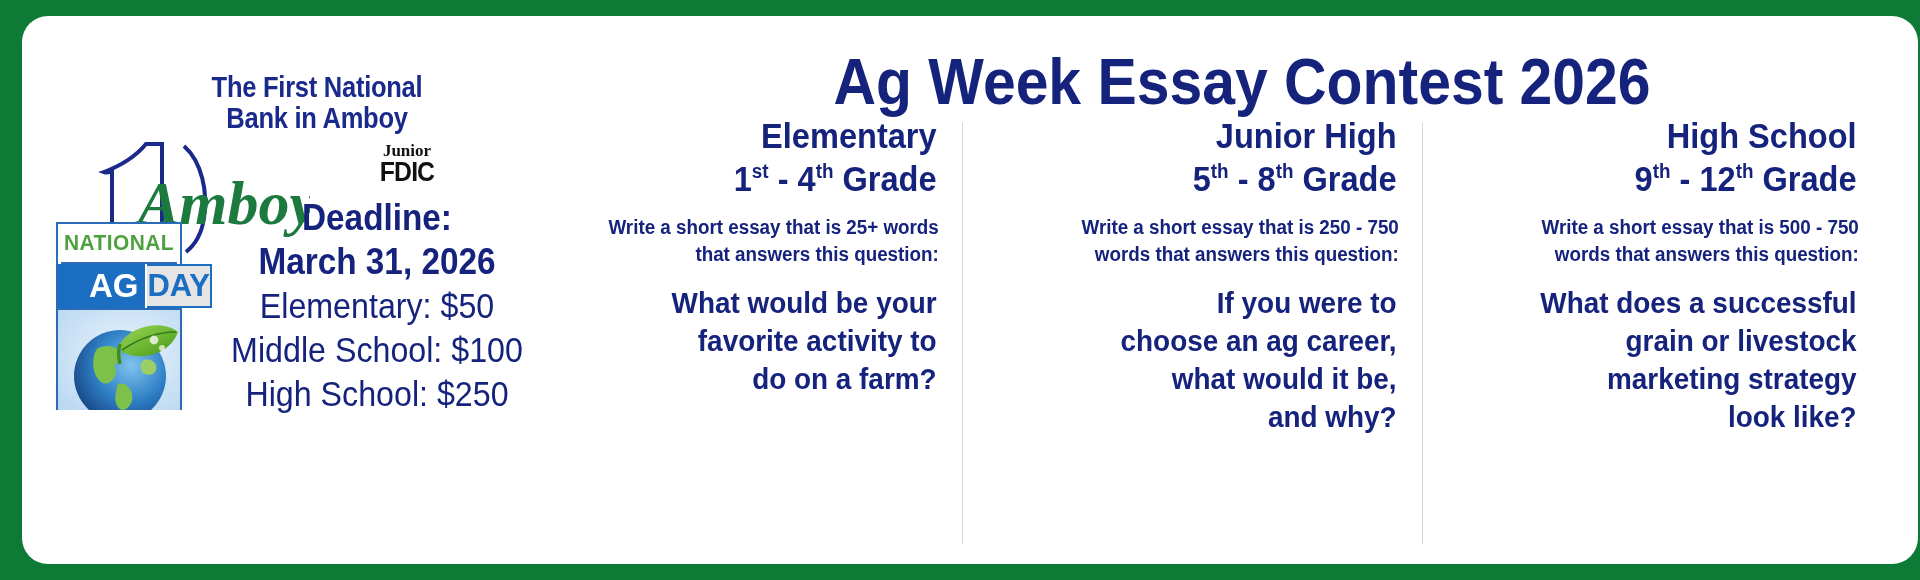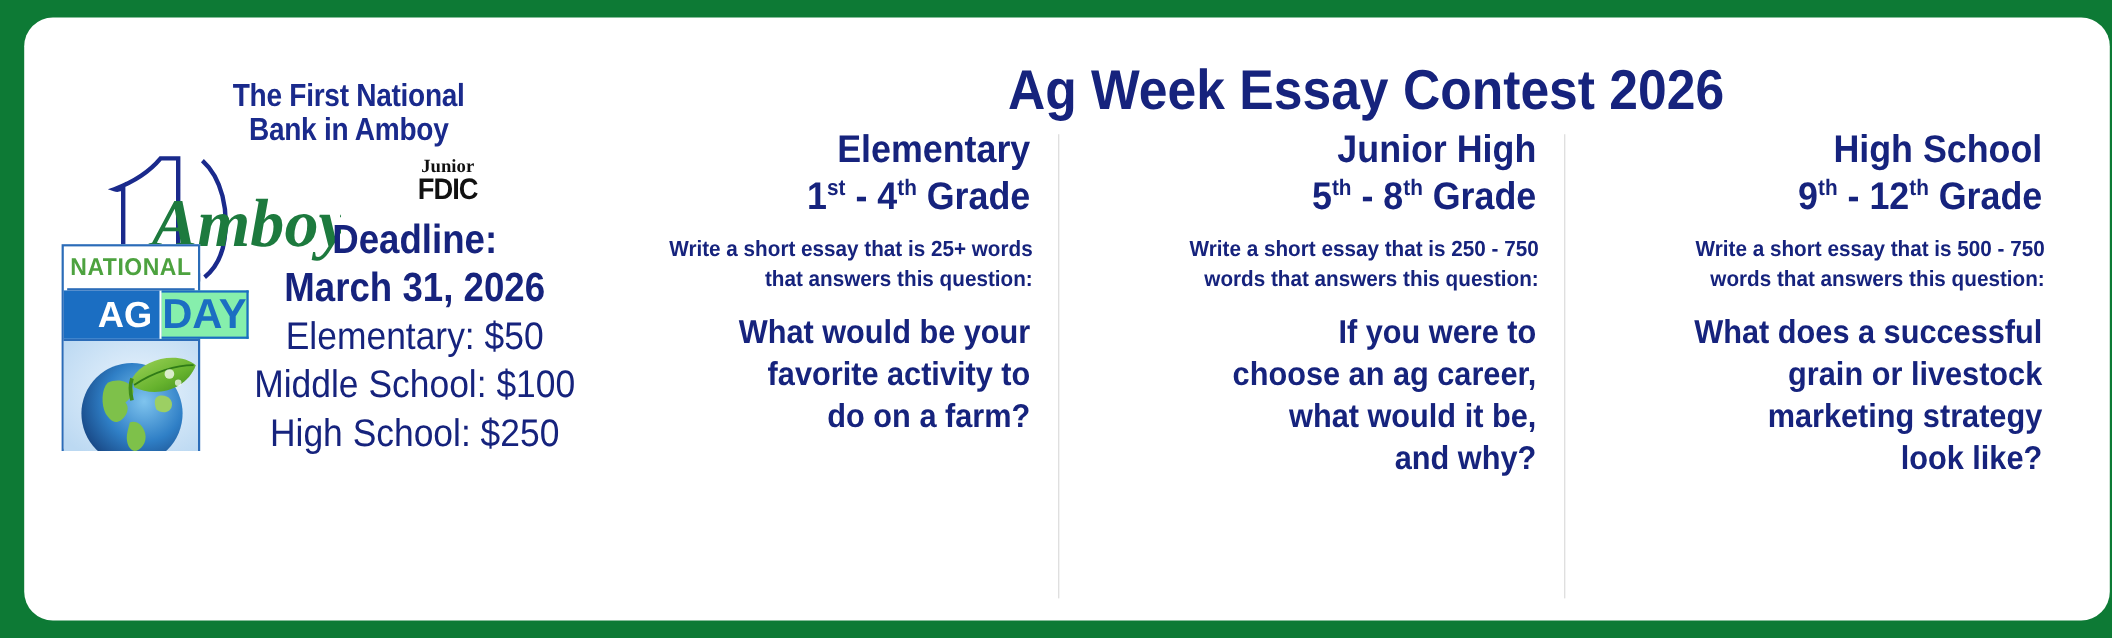--- a/index.html
+++ b/index.html
@@ -58,21 +58,21 @@
   .agday .row2{
     height:44px;display:flex;border-bottom:2px solid #2b6cb8;
   }
   .agday .ag{
     background:#1b6ec2;color:#fff;font-weight:bold;font-size:33px;
     flex:0 0 52%;display:flex;align-items:center;justify-content:center;
     border-right:2px solid #fff;
     padding-left:24px;
   }
   .agday .day{
-    background:#86efac;color:#1b6ec2;font-weight:bold;font-size:38px;
+    background:#e5e5e5;color:#1b6ec2;font-weight:bold;font-size:31px;
     flex:1;display:flex;align-items:center;justify-content:center;
     border:2px solid #1b6ec2;border-left:none;box-sizing:border-box;
   }
   .agday .globe{position:relative;height:100px;overflow:hidden;background:linear-gradient(#cfe4f7,#eaf3fc);}
   .agday .globe svg{position:absolute;left:0;top:0;}
   
   .deadline{
     position:absolute; left:190px; top:180px; width:330px;
     text-align:center; color:#16237d;
   }
@@ -83,21 +83,21 @@
   .deadline .prize{
     font-size:35px;line-height:44px;font-weight:normal;
     transform:scaleX(0.92);transform-origin:center;
   }
   
   .title{
     position:absolute; left:580px; top:38px; width:1280px;
     text-align:center;
     color:#16237d;
     font-weight:bold;
-    font-size:51px;
+    font-size:64px;
     line-height:56px;
     letter-spacing:0px;
   }
   .title u{text-decoration:underline;text-underline-offset:4px;text-decoration-thickness:4px;}
   .title span.sq{display:inline-block;transform:scaleX(0.92);}
   
   .cols{position:absolute;left:480px;top:98px;width:1380px;height:430px;display:flex;}
   .col{flex:1;text-align:right;color:#16237d;position:relative;padding:0 10px;box-sizing:border-box;}
   .divider{position:absolute;top:8px;bottom:0;width:1px;background:#d8d8d8;}
   .col h2{

